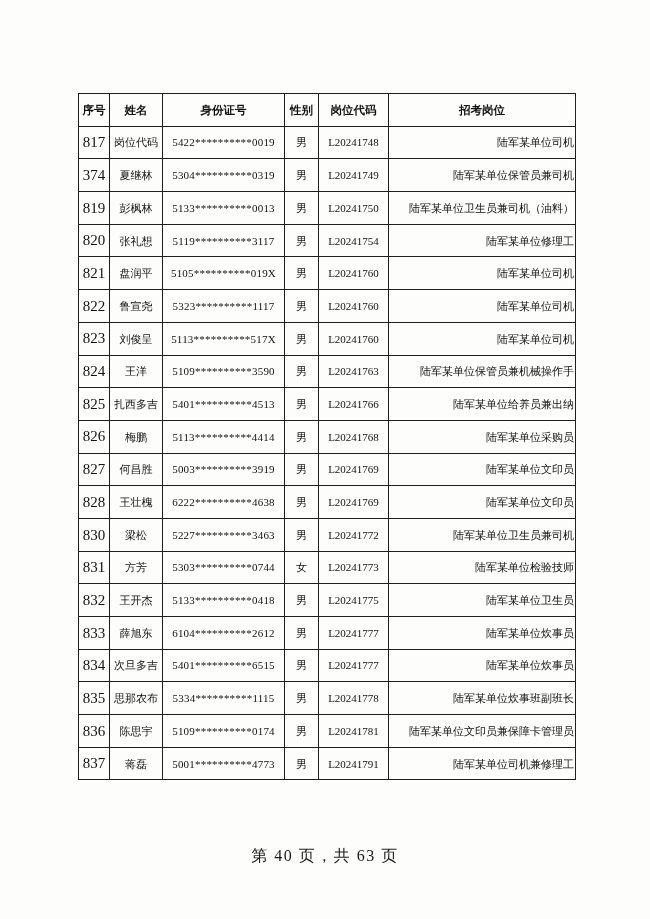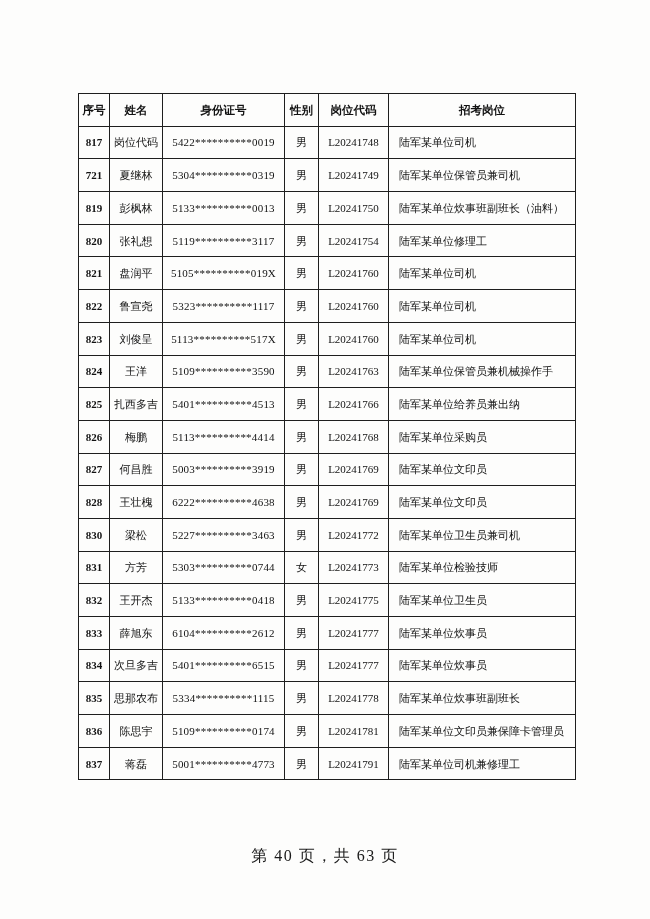--- a/index.html
+++ b/index.html
@@ -32,23 +32,23 @@
     vertical-align: middle;
     padding: 0 1px;
     overflow: hidden;
     white-space: nowrap;
   }
   .roster th {
     font-weight: bold;
     font-size: 11.5px;
     margin-left: 24px;
   }
-  .roster td.col-0 { font-size: 11px; font-weight: bold; }
+  .roster td.col-0 { font-size: 15px; }
   .roster td.col-2 { font-size: 11px; letter-spacing: 0.2px; }
-  .roster td.col-5 { text-align: left; padding-left: 10px; }
+  .roster td.col-5 { text-align: right; padding-left: 1px; }
   .footer {
     position: absolute;
     top: 846px;
     left: 0;
     width: 100%;
     text-align: center;
     font-size: 16px;
     letter-spacing: 1.5px;
     color: #1a1a1a;
   }
@@ -80,34 +80,34 @@
     <tbody>
         <tr>
           <td class="col-0">817</td>
           <td class="col-1">岗位代码</td>
           <td class="col-2">5422**********0019</td>
           <td class="col-3">男</td>
           <td class="col-4">L20241748</td>
           <td class="col-5">陆军某单位司机</td>
         </tr>
         <tr>
-          <td class="col-0">721</td>
+          <td class="col-0">374</td>
           <td class="col-1">夏继林</td>
           <td class="col-2">5304**********0319</td>
           <td class="col-3">男</td>
           <td class="col-4">L20241749</td>
           <td class="col-5">陆军某单位保管员兼司机</td>
         </tr>
         <tr>
           <td class="col-0">819</td>
           <td class="col-1">彭枫林</td>
           <td class="col-2">5133**********0013</td>
           <td class="col-3">男</td>
           <td class="col-4">L20241750</td>
-          <td class="col-5">陆军某单位炊事班副班长（油料）</td>
+          <td class="col-5">陆军某单位卫生员兼司机（油料）</td>
         </tr>
         <tr>
           <td class="col-0">820</td>
           <td class="col-1">张礼想</td>
           <td class="col-2">5119**********3117</td>
           <td class="col-3">男</td>
           <td class="col-4">L20241754</td>
           <td class="col-5">陆军某单位修理工</td>
         </tr>
         <tr>

